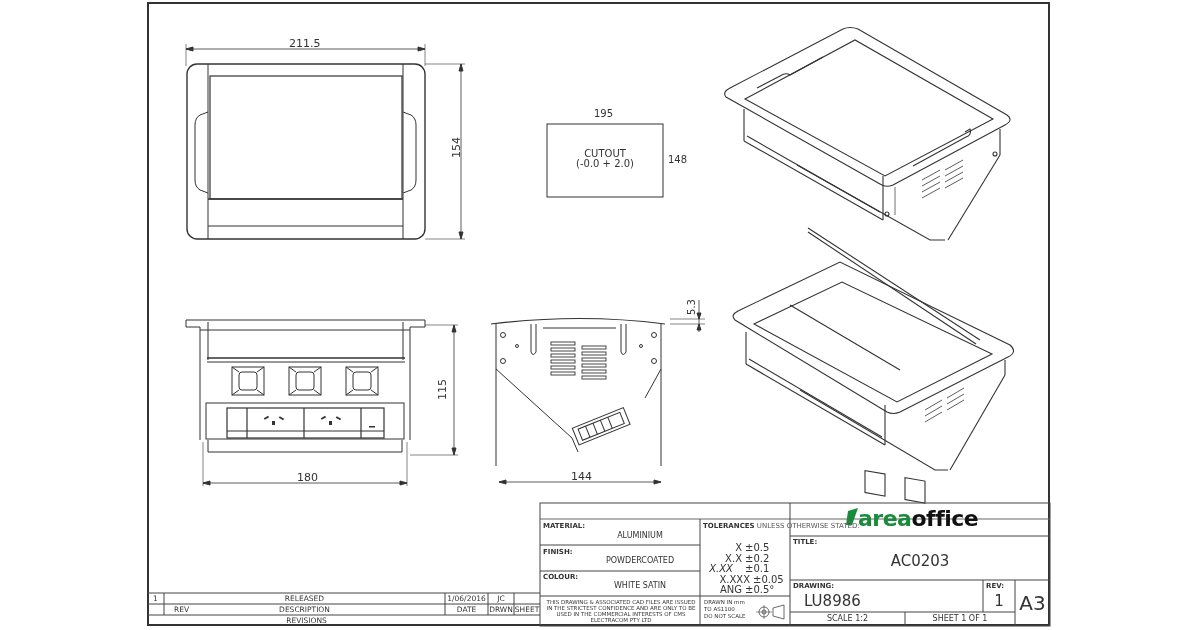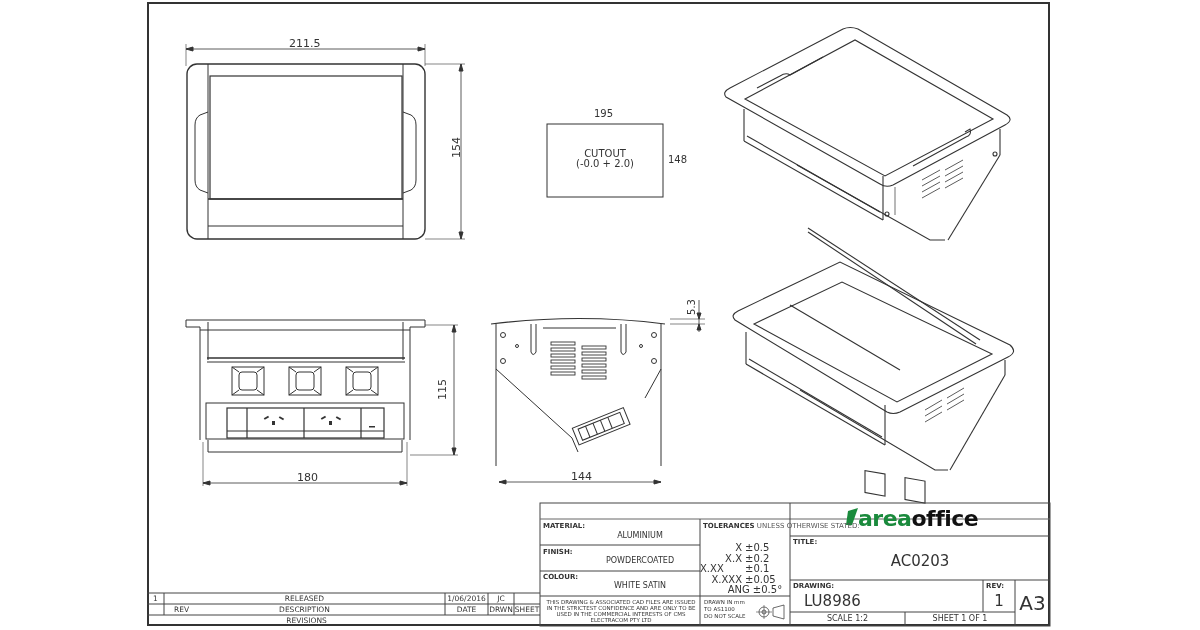--- a/index.html
+++ b/index.html
@@ -276,28 +276,28 @@
   <div style="position:absolute;left:700px;top:543px;width:90px;font-size:10px;line-height:10.5px;color:#333;">
     <div style="display:flex;">
         <span style="width:42px;text-align:right;padding-right:3px;">X</span>
         <span>±0.5</span>
       </div>
     <div style="display:flex;">
         <span style="width:42px;text-align:right;padding-right:3px;">X.X</span>
         <span>±0.2</span>
       </div>
     <div style="display:flex;">
-        <span style="width:42px;text-align:left;padding-right:3px;">X.XX</span>
+        <span style="width:42px;text-align:center;padding-right:3px;font-style:italic;">X.XX</span>
         <span>±0.1</span>
       </div>
-    <div style="display:flex;">
+    <div style="display:flex;padding-left:8px;">
         <span style="width:42px;text-align:right;padding-right:3px;">X.XXX</span>
         <span>±0.05</span>
       </div>
-    <div style="display:flex;justify-content:center;">
+    <div style="display:flex;">
         <span style="width:42px;text-align:right;padding-right:3px;">ANG</span>
         <span>±0.5°</span>
       </div>
   </div>
   <div class="t" style="left:704px;top:600px;font-size:5.5px;">DRAWN IN mm</div>
   <div class="t" style="left:704px;top:607px;font-size:5.5px;">TO AS1100</div>
   <div class="t" style="left:704px;top:614px;font-size:5.5px;">DO NOT SCALE</div>
 
   <div class="logo" style="left:858px;top:506px;">
     <span class="g">area</span><span class="k">office</span>

